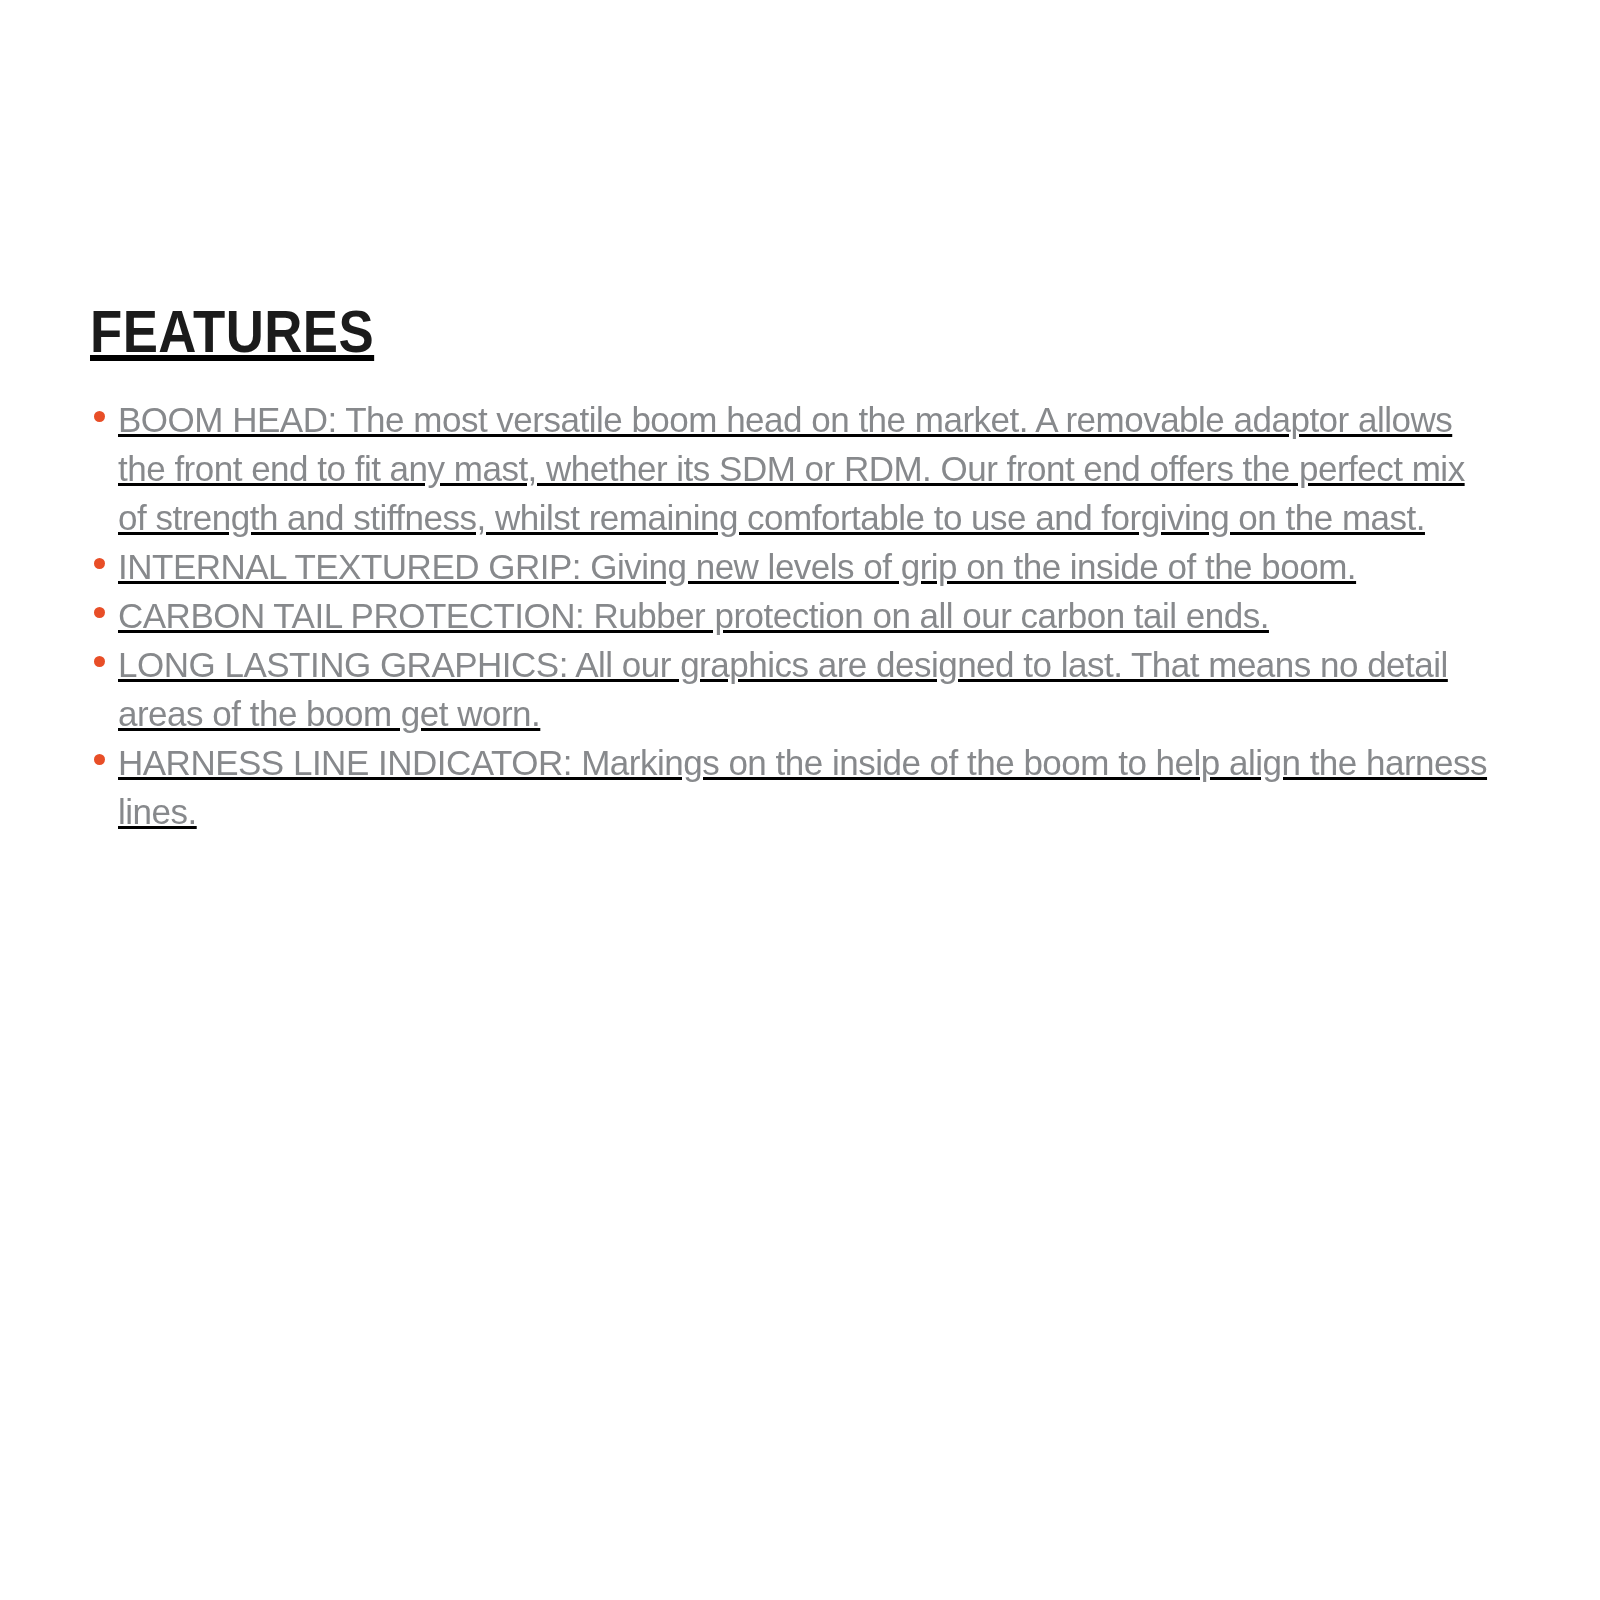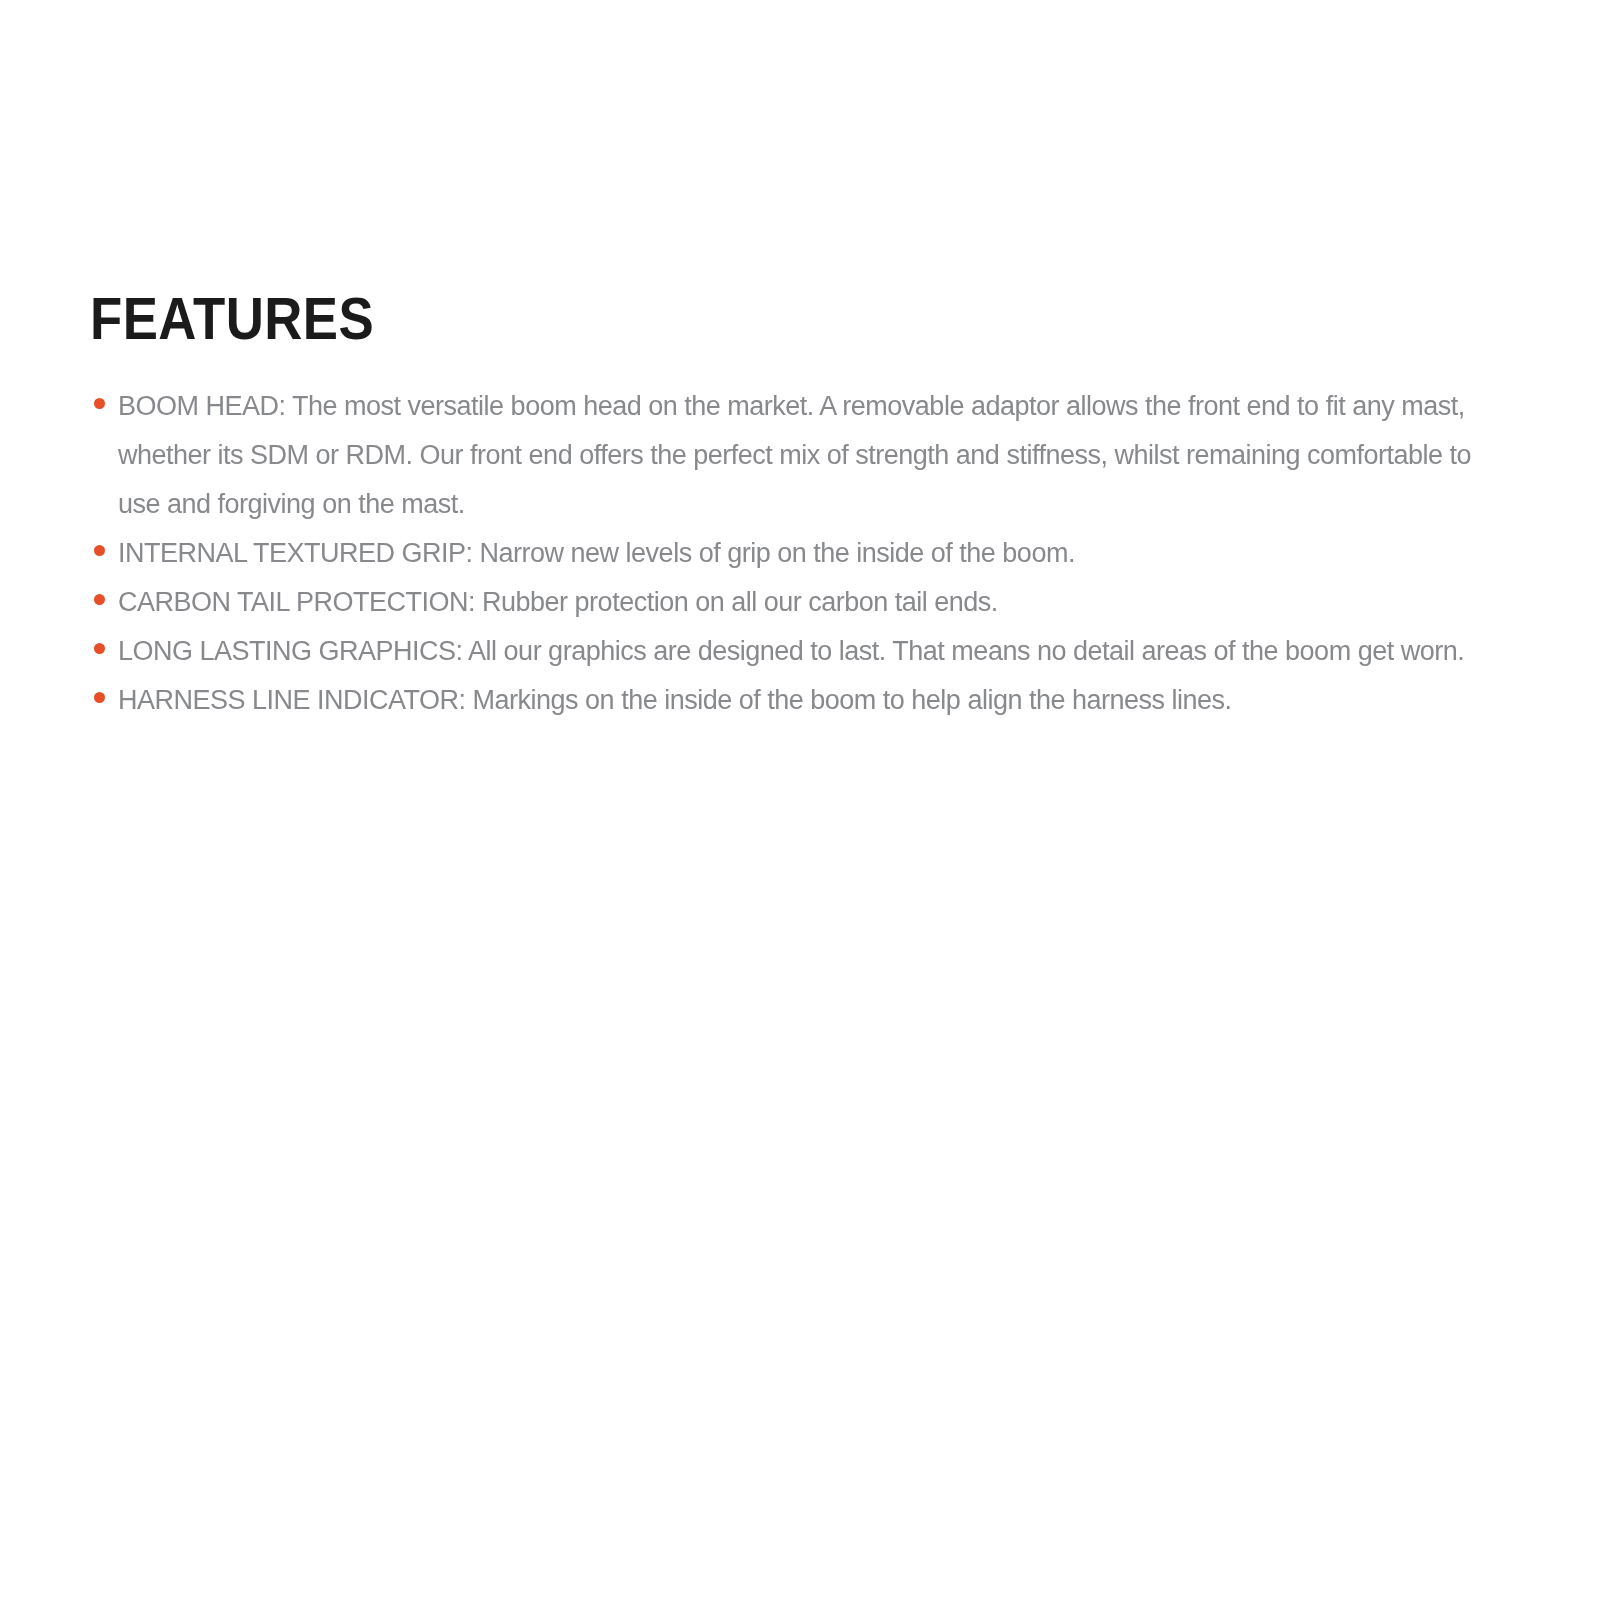--- a/index.html
+++ b/index.html
@@ -17,40 +17,41 @@
   .page{
     position:relative;
     width:1600px;
     height:1600px;
     background:var(--bg);
     overflow:hidden;
   }
   .features-section{
     position:absolute;
     left:90px;
-    top:289px;
+    top:302px;
     width:1400px;
+    text-decoration:underline;
   }
   .features-title{
     margin:0;
     font-size:60px;
     line-height:60px;
     font-weight:bold;
     color:var(--heading);
     letter-spacing:0.5px;
     transform:scaleX(0.88);
     transform-origin:left center;
     white-space:nowrap;
   }
   .features-list{
     list-style:none;
     margin:33px 0 0 0;
     padding:0;
     width:1398px;
-    font-size:27px;
+    font-size:35px;
     line-height:49px;
     letter-spacing:-0.5px;
     color:var(--body-text);
     font-weight:400;
   }
   .feature-item{
     position:relative;
     padding-left:28px;
   }
   .bullet{
@@ -69,21 +70,21 @@
 <div class="page">
   <section class="features-section">
     <h1 class="features-title">FEATURES</h1>
     <ul class="features-list">
       <li class="feature-item">
         <span class="bullet"></span>
         <span>BOOM HEAD: The most versatile boom head on the market. A removable adaptor allows the front end to fit any mast, whether its SDM or RDM. Our front end offers the perfect mix of strength and stiffness, whilst remaining comfortable to use and forgiving on the mast.</span>
       </li>
       <li class="feature-item">
         <span class="bullet"></span>
-        <span>INTERNAL TEXTURED GRIP: Narrow new levels of grip on the inside of the boom.</span>
+        <span>INTERNAL TEXTURED GRIP: Giving new levels of grip on the inside of the boom.</span>
       </li>
       <li class="feature-item">
         <span class="bullet"></span>
         <span>CARBON TAIL PROTECTION: Rubber protection on all our carbon tail ends.</span>
       </li>
       <li class="feature-item">
         <span class="bullet"></span>
         <span>LONG LASTING GRAPHICS: All our graphics are designed to last. That means no detail areas of the boom get worn.</span>
       </li>
       <li class="feature-item">

